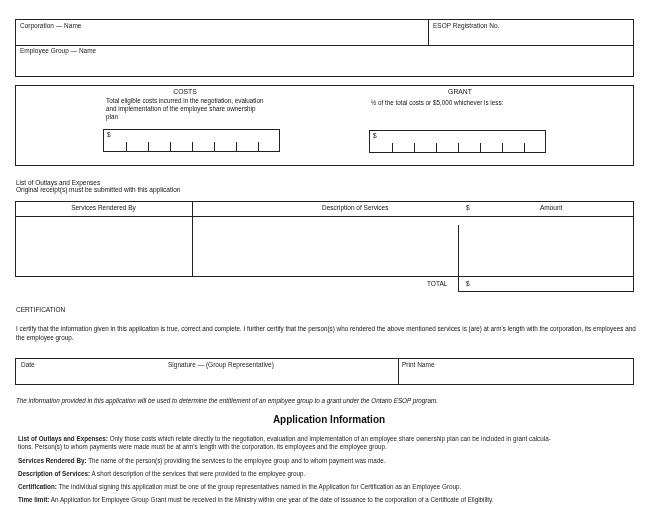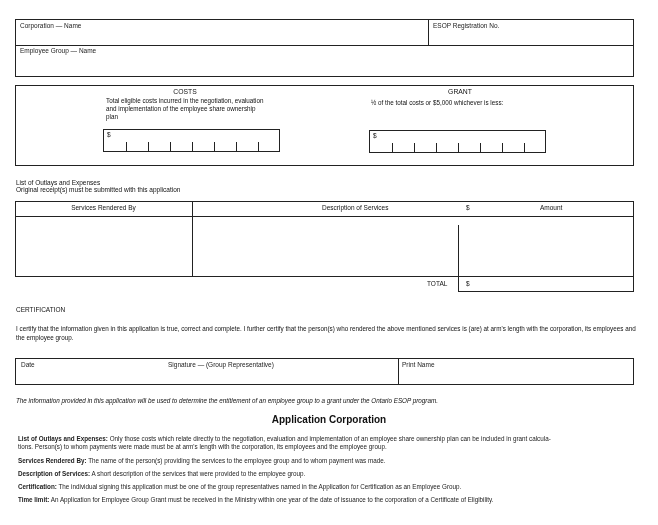--- a/index.html
+++ b/index.html
@@ -110,21 +110,21 @@
 <input class="field" style="left: 21px; top: 370px; width: 140px; height: 12px;" value="">
 
 <span class="lbl" style="left:168px; top:361px;">Signature — (Group Representative)</span>
 <input class="field" style="left: 168px; top: 370px; width: 225px; height: 12px;" value="">
 
 <span class="lbl" style="left:402px; top:361px;">Print Name</span>
 <input class="field" style="left: 402px; top: 370px; width: 228px; height: 12px;" value="">
 
 <div class="abs italic" style="left:16px; top:397px; font-size:6.3px; white-space:nowrap;">The information provided in this application will be used to determine the entitlement of an employee group to a grant under the Ontario ESOP program.</div>
 
-<div class="section-title" style="top:414px;">Application Corporation</div>
+<div class="section-title" style="top:414px;">Application Information</div>
 
 <div class="info-line" style="top:435px;">
   <b>List of Outlays and Expenses:</b>
   <span>Only those costs which relate directly to the negotiation, evaluation and implementation of an employee share ownership plan can be included in grant calcula-</span>
 </div>
 <div class="info-line" style="top:443px;">tions. Person(s) to whom payments were made must be at arm's length with the corporation, its employees and the employee group.</div>
 
 <div class="info-line" style="top:457px;">
   <b>Services Rendered By:</b>
   <span>The name of the person(s) providing the services to the employee group and to whom payment was made.</span>

